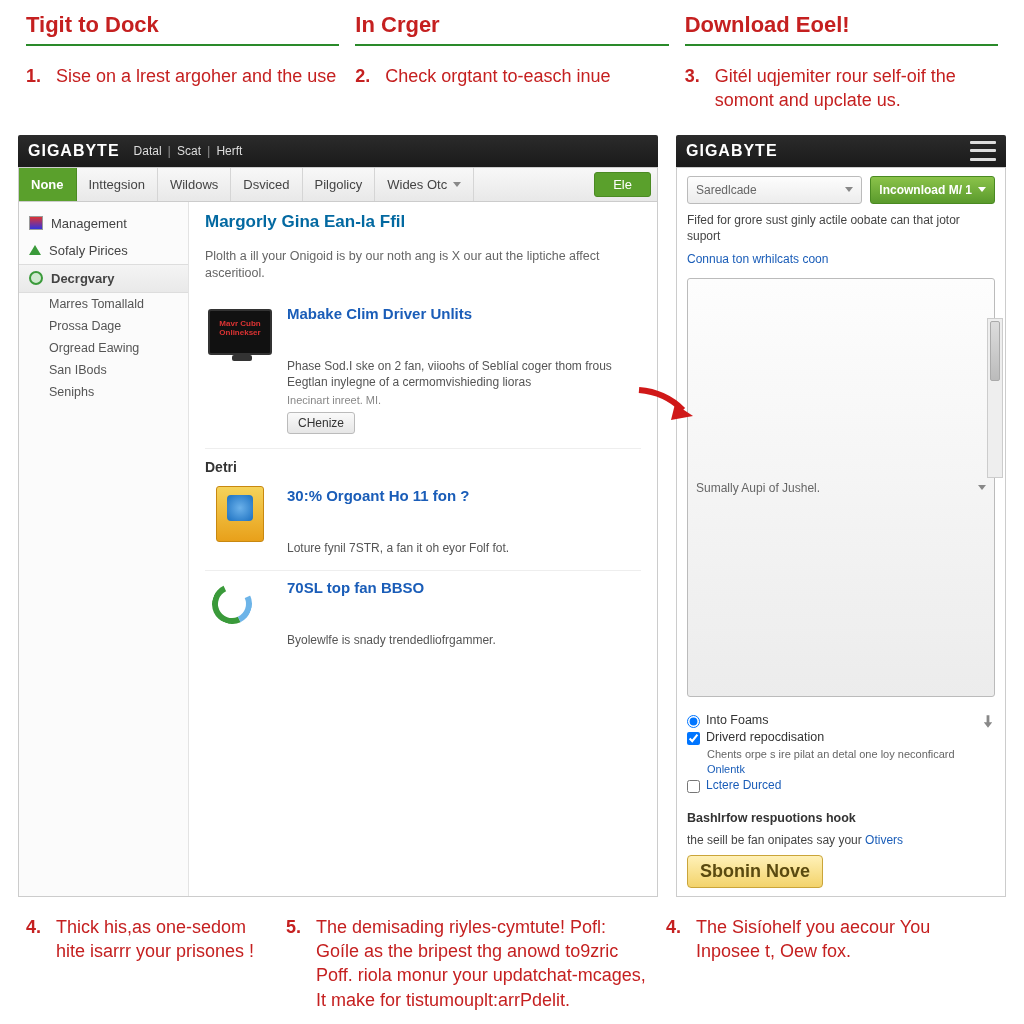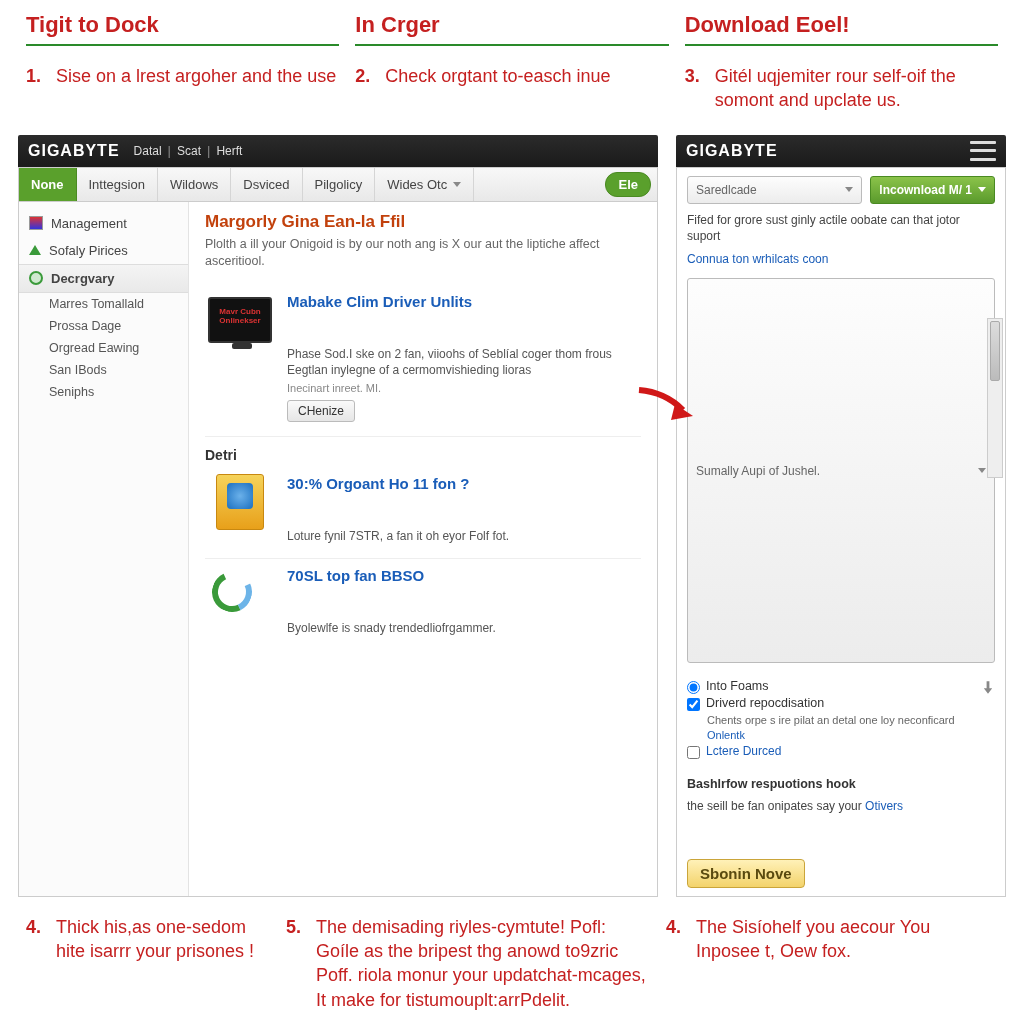--- a/index.html
+++ b/index.html
@@ -71,37 +71,37 @@
   }
   .tabbar .tab.active {
     background:#5aa02c; color:#fff; font-weight:700; border-right:1px solid #4a8a22;
   }
   .tabbar .tab.drop::after{
     content:""; display:inline-block; margin-left:6px;
     border-left:4px solid transparent; border-right:4px solid transparent; border-top:5px solid #888;
   }
   .tabbar .spacer { flex:1; }
   .el-btn {
-    background:#5aa02c; color:#fff; font-weight:700; padding:4px 12px;
-    border-radius:12px; margin-right:6px; font-size:13px; border:1px solid #4a8a22; cursor:pointer;
+    background:#5aa02c; color:#fff; font-weight:400; padding:4px 18px;
+    border-radius:3px; margin-right:6px; font-size:13px; border:1px solid #4a8a22; cursor:pointer;
   }
 
   .left-body { display:flex; flex:1; min-height:0;}
   .sidebar { width: 170px; border-right:1px solid #e3e3e3; padding: 8px 0; font-size:13px; background:#fbfbfb;}
   .side-item { display:flex; align-items:center; gap:8px; padding:6px 10px; color:#444; cursor:pointer;}
   .side-item.active { background:linear-gradient(#f4f4f4,#e9e9e9); font-weight:700; border-top:1px solid #ddd; border-bottom:1px solid #ddd;}
   .side-sub { padding:4px 10px 4px 30px; color:#555; cursor:pointer; font-size:12.5px;}
   .ico { width:14px; height:14px; display:inline-block; }
   .ico-flag { background:linear-gradient(#d33,#33d); border:1px solid #999;}
   .ico-doc { background:#eee; border:1px solid #aaa;}
   .ico-up { width:0;height:0;border-left:6px solid transparent;border-right:6px solid transparent;border-bottom:10px solid #3a9a3a;}
   .ico-globe { border:2px solid #3a9a3a; border-radius:50%; background:#cfe9cf;}
 
   .content { flex:1; padding: 10px 16px; overflow:hidden; }
-  .ct-title { color:#c2410c; font-size:17px; font-weight:600; margin-bottom:4px;}
+  .ct-title { color:#0369a1; font-size:17px; font-weight:600; margin-bottom:16px;}
   .ct-sub { color:#666; font-size:12.5px; line-height:1.4; margin-bottom:14px;}
 
   .card { display:flex; gap:12px; padding:8px 0 14px; border-bottom:1px solid #eee;}
   .card .thumb { width:70px; height:55px; flex:none; display:flex; align-items:center; justify-content:center;}
   .card h4 { color:#1a5db8; font-size:15px; font-weight:600; margin-bottom:3px; cursor:pointer;}
   .card p { color:#555; font-size:12px; line-height:1.35;margin-top:36px;}
   .card .meta { color:#888; font-size:11px; margin-top:4px;}
   .card .btn {
     display:inline-block; margin-top:6px; padding:3px 10px; font-size:12px;
     background:linear-gradient(#fafafa,#e6e6e6); border:1px solid #bbb; border-radius:3px; cursor:pointer;
@@ -135,22 +135,22 @@
 
   .opt-row { display:flex; align-items:flex-start; gap:6px; font-size:12.5px; margin:2px 0;}
   .opt-row input { margin-top:2px;}
   .opt-sub { font-size:11px; color:#666; margin-left:20px; line-height:1.3;}
   .opt-sub a{ color:#1a5db8; text-decoration:none;}
 
   .scroll-faux { position:absolute; right:2px; top:150px; width:16px; height:160px; background:#eee; border:1px solid #ccc;}
   .scroll-faux .thumb{ background:linear-gradient(#ddd,#bbb); height:60px; margin:2px; border:1px solid #aaa; border-radius:2px;}
 
   .yellow-btn {
-    display:inline-block; padding:5px 12px; font-size:15px; font-weight:600;
-    background:linear-gradient(#fff1b8,#f3d36b); border:1px solid #caa53a; border-radius:4px; color:#5a4a10; cursor:pointer;margin-top:38px;
+    display:inline-block; padding:5px 12px; font-size:18px; font-weight:600;
+    background:linear-gradient(#fff1b8,#f3d36b); border:1px solid #caa53a; border-radius:4px; color:#5a4a10; cursor:pointer;
   }
   .r-head2 { font-weight:700; font-size:12.5px; margin-top:8px;}
   .r-body2 { font-size:12px; color:#444;}
   .r-body2 a{ color:#1a5db8; text-decoration:none;}
 
   
   .red-arrow { position:absolute; left:-40px; top:218px; width:60px; height:40px; pointer-events:none;}
   .red-arrow svg{ width:100%; height:100%;}
 
   

